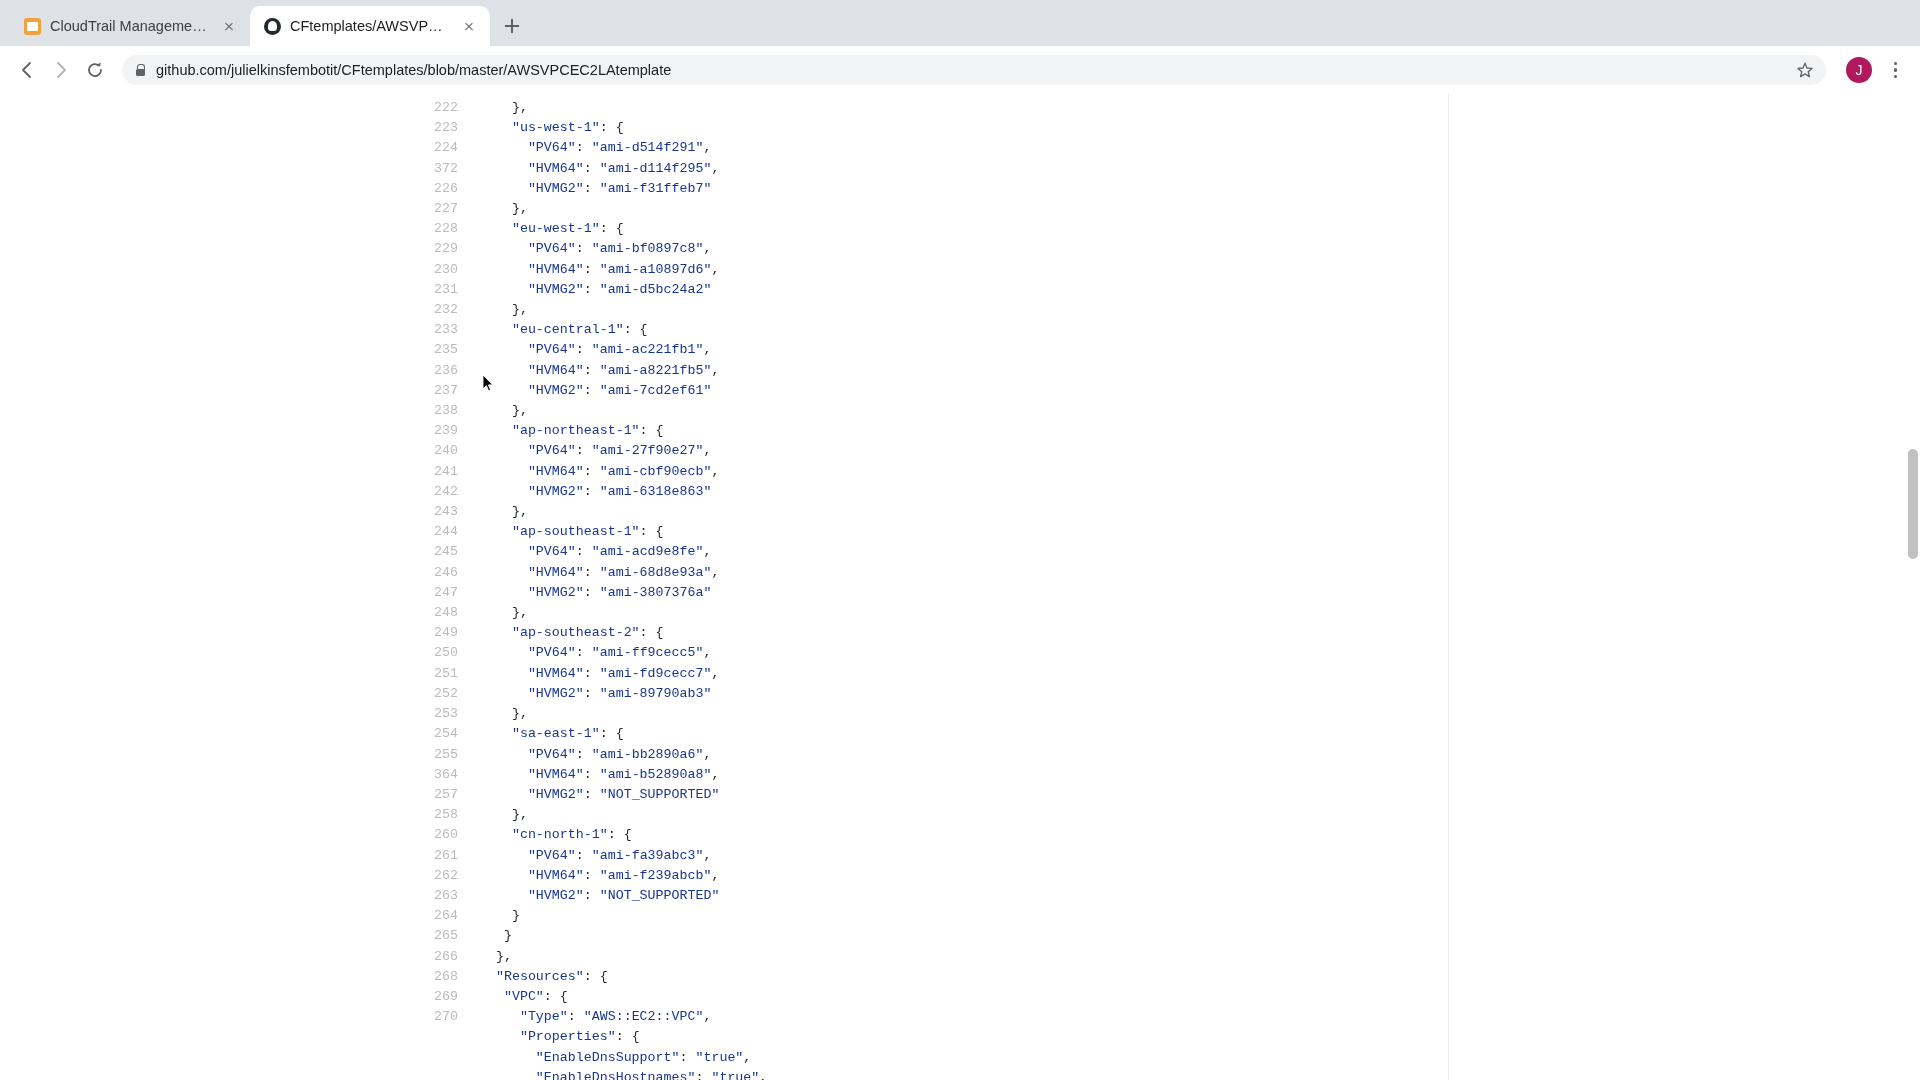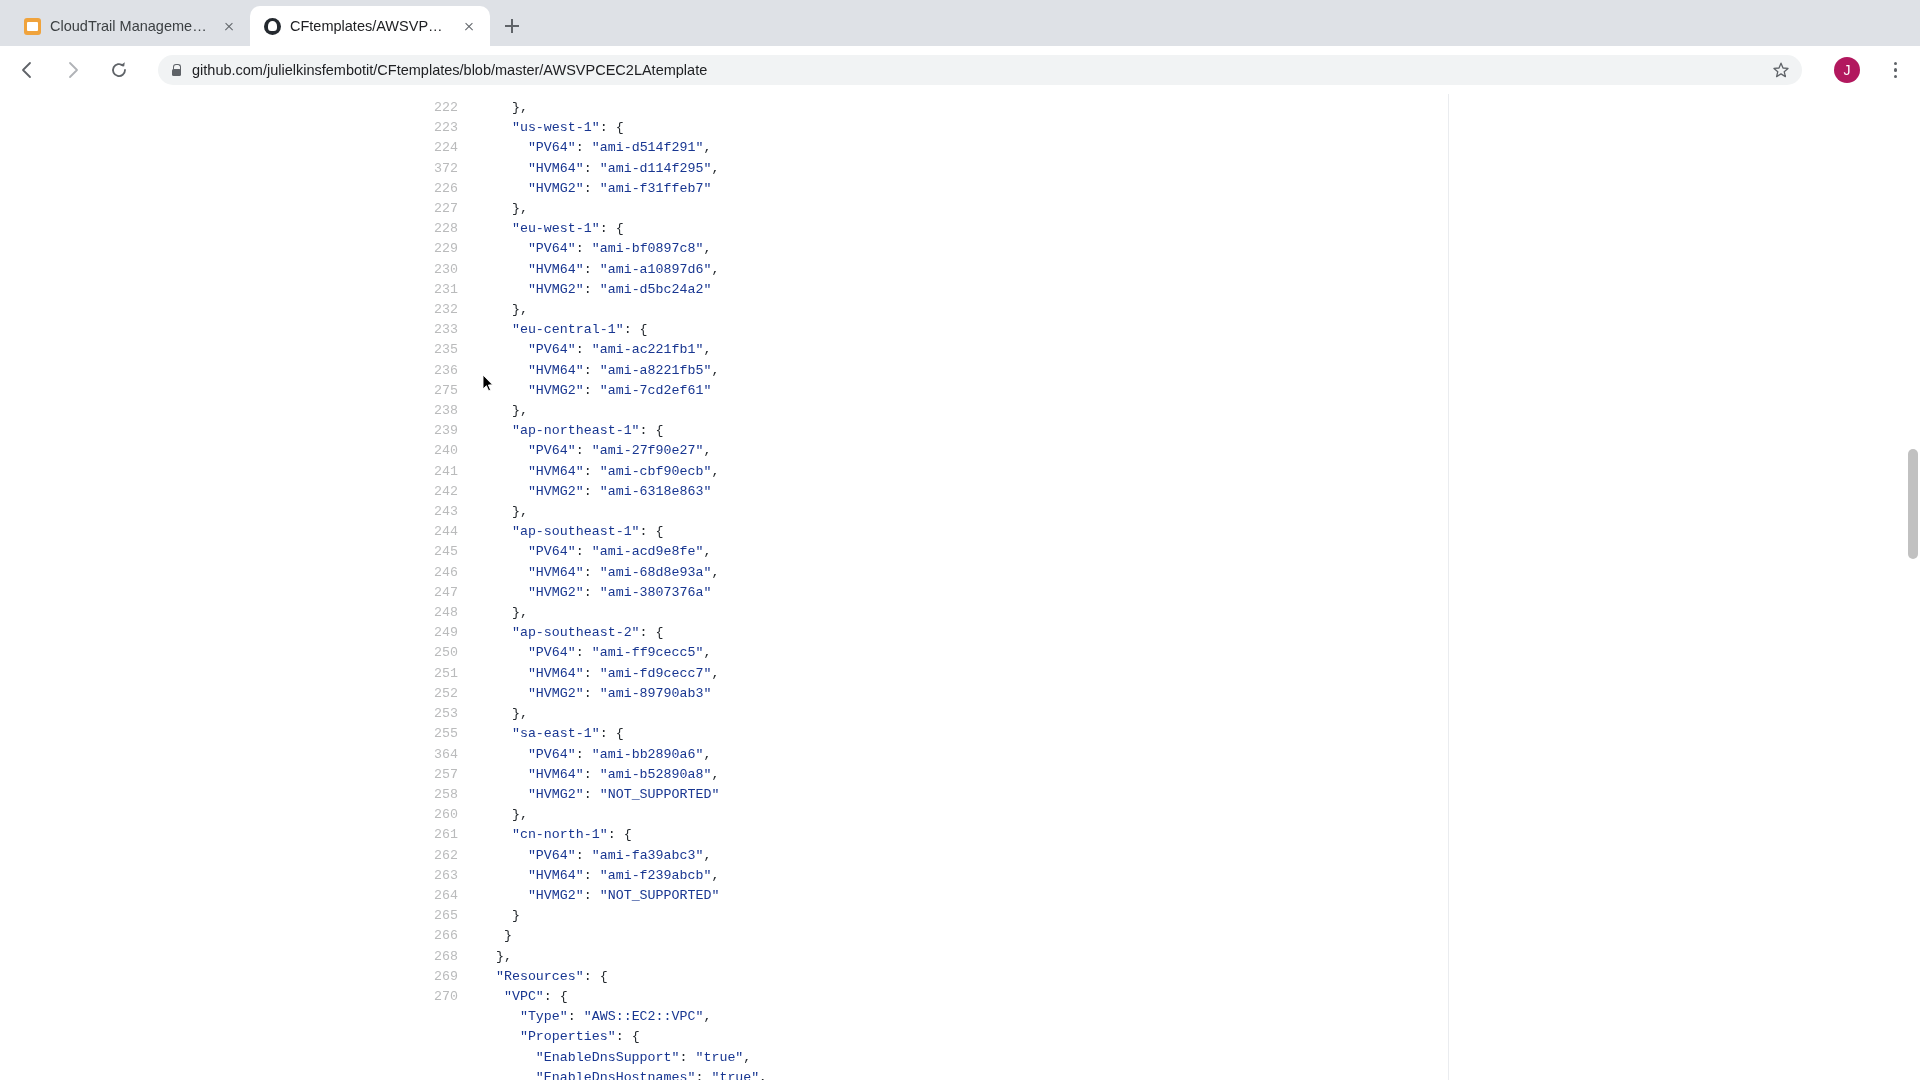--- a/index.html
+++ b/index.html
@@ -114,21 +114,21 @@
   }
   .newtab::before { left: 7px; top: 13.3px; width: 14px; height: 1.6px; }
   .newtab::after  { left: 13.2px; top: 7px; width: 1.6px; height: 14px; }
 
   .toolbar {
     height: 48px;
     background: #ffffff;
     display: flex;
     align-items: center;
     padding: 0 12px;
-    gap: 16px;
+    gap: 4px;
   }
   .navbtn {
     width: 30px; height: 30px;
     flex: 0 0 30px;
     position: relative;
     border-radius: 50%;
   }
   .navbtn svg { position: absolute; left: 4px; top: 4px; }
 
   .omnibox {
@@ -349,37 +349,38 @@
           <div>226</div>
           <div>227</div>
           <div>228</div>
           <div>229</div>
           <div>230</div>
           <div>231</div>
           <div>232</div>
           <div>233</div>
           <div>235</div>
           <div>236</div>
-          <div>275</div>
+          <div>237</div>
           <div>238</div>
           <div>239</div>
           <div>240</div>
           <div>241</div>
           <div>242</div>
           <div>243</div>
           <div>244</div>
           <div>245</div>
           <div>246</div>
           <div>247</div>
           <div>248</div>
           <div>249</div>
           <div>250</div>
           <div>251</div>
           <div>252</div>
           <div>253</div>
+          <div>254</div>
           <div>255</div>
           <div>364</div>
           <div>257</div>
           <div>258</div>
           <div>260</div>
           <div>261</div>
           <div>262</div>
           <div>263</div>
           <div>264</div>
           <div>265</div>

